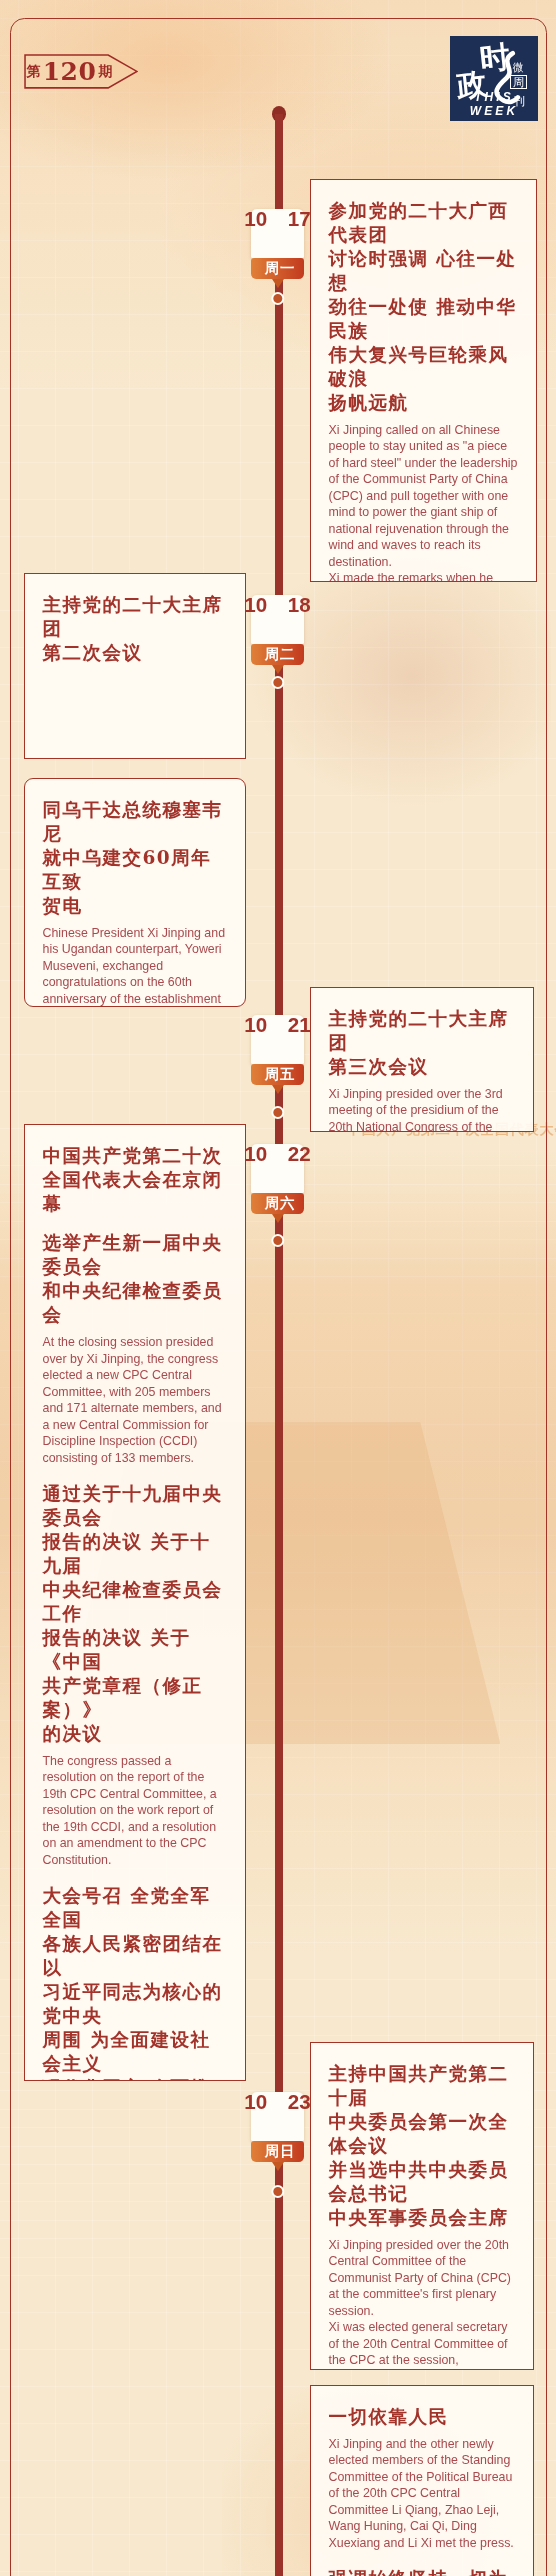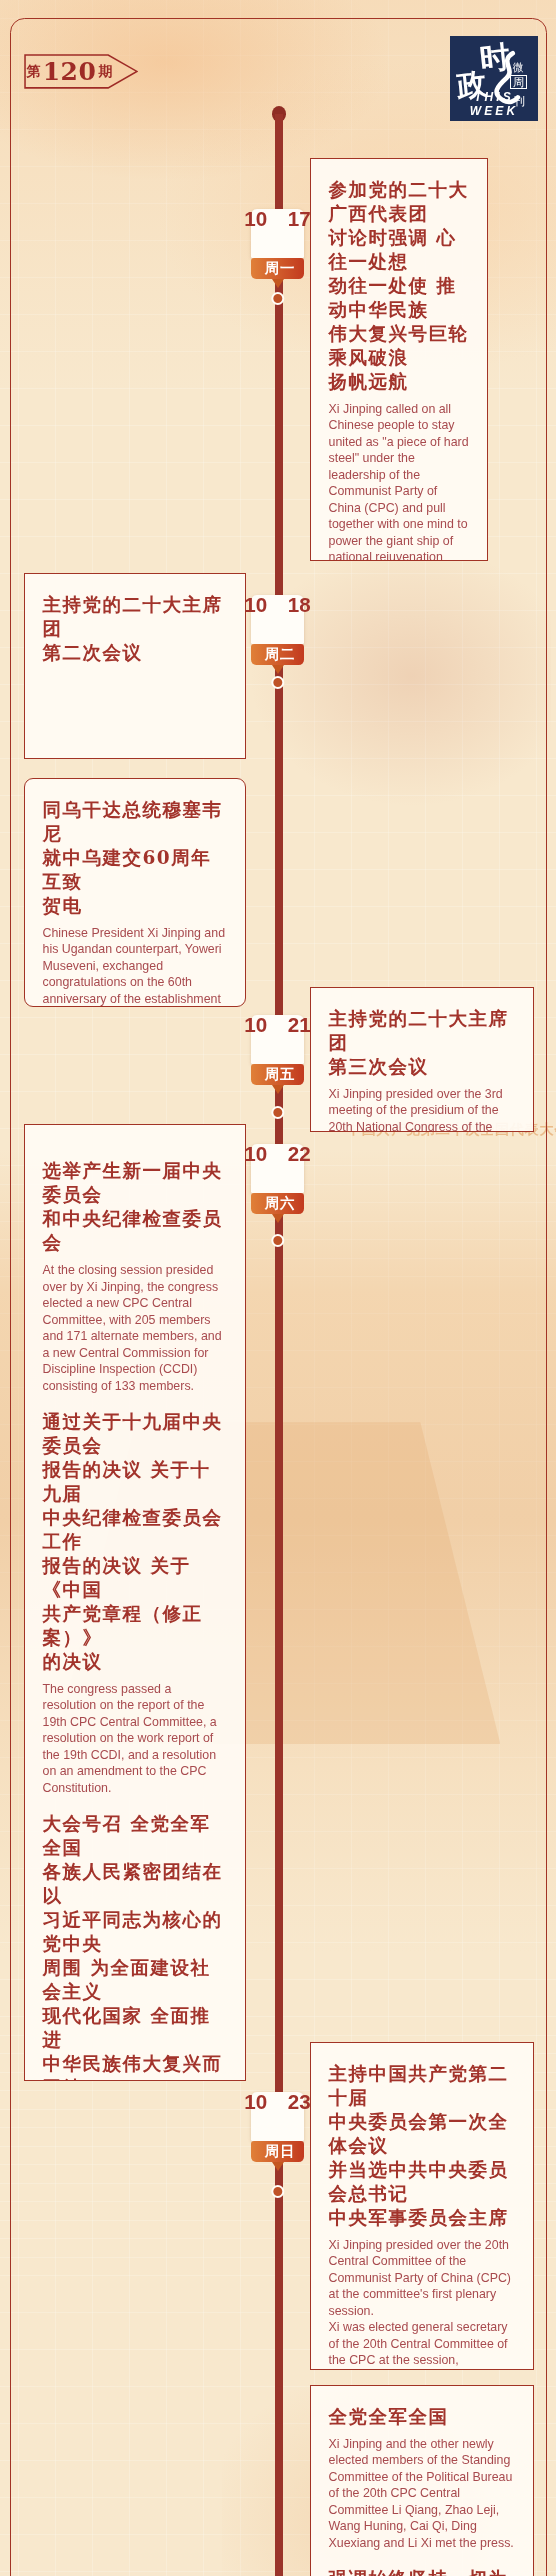--- a/index.html
+++ b/index.html
@@ -169,21 +169,21 @@
   <div class="datebox">
       <div class="month">10</div>
     <div class="divider"></div>
     <div class="day">23</div>
     </div>
   <div class="weekband">周日</div>
   <div class="tail"></div>
   <div class="dot" style="top:93px;"></div>
 </div>
 
-<div class="block" style="left:310px;top:158px;width:178px;height:403px;">
+<div class="block" style="left:310px;top:179px;width:227px;height:403px;">
   <div class="section">
     <div class="cn-title">参加党的二十大广西代表团
 讨论时强调 心往一处想
 劲往一处使 推动中华民族
 伟大复兴号巨轮乘风破浪
 扬帆远航</div>
     <div class="en-body">Xi Jinping called on all Chinese people to stay united as "a piece of hard steel" under the leadership of the Communist Party of China (CPC) and pull together with one mind to power the giant ship of national rejuvenation through the wind and waves to reach its destination.
 Xi made the remarks when he joined a group discussion with delegates from south China's Guangxi Zhuang Autonomous Region who are attending the 20th CPC National Congress.</div>
   </div>
 </div>
@@ -207,20 +207,22 @@
 <div class="block" style="left:310px;top:987px;width:224px;height:145px;">
   <div class="section">
     <div class="cn-title">主持党的二十大主席团
 第三次会议</div>
     <div class="en-body">Xi Jinping presided over the 3rd meeting of the presidium of the 20th National Congress of the Communist Party of China.</div>
   </div>
 </div>
 
 <div class="block" style="left:24px;top:1124px;width:222px;height:957px;">
   <div class="section">
+    <div class="cn-title">中国共产党第二十次
+全国代表大会在京闭幕</div>
   </div>
   <div class="section">
     <div class="cn-title">选举产生新一届中央委员会
 和中央纪律检查委员会</div>
     <div class="en-body">At the closing session presided over by Xi Jinping, the congress elected a new CPC Central Committee, with 205 members and 171 alternate members, and a new Central Commission for Discipline Inspection (CCDI) consisting of 133 members.</div>
   </div>
   <div class="section">
     <div class="cn-title">通过关于十九届中央委员会
 报告的决议 关于十九届
 中央纪律检查委员会工作
@@ -248,21 +250,21 @@
 并当选中共中央委员会总书记
 中央军事委员会主席</div>
     <div class="en-body">Xi Jinping presided over the 20th Central Committee of the Communist Party of China (CPC) at the committee's first plenary session.
 Xi was elected general secretary of the 20th Central Committee of the CPC at the session, according to a communique.
 Xi was also named chairman of the CPC Central Military Commission at the session.</div>
   </div>
 </div>
 
 <div class="block" style="left:310px;top:2385px;width:224px;height:410px;">
   <div class="section">
-    <div class="cn-title">全党全军全国</div>
+    <div class="cn-title">一切依靠人民</div>
     <div class="en-body">Xi Jinping and the other newly elected members of the Standing Committee of the Political Bureau of the 20th CPC Central Committee Li Qiang, Zhao Leji, Wang Huning, Cai Qi, Ding Xuexiang and Li Xi met the press.</div>
   </div>
   <div class="section">
     <div class="cn-title">强调始终坚持一切为了人民
 一切依靠人民 以中国式
 现代化全面推进中华民族
 伟大复兴</div>
 
   </div>
 </div>

